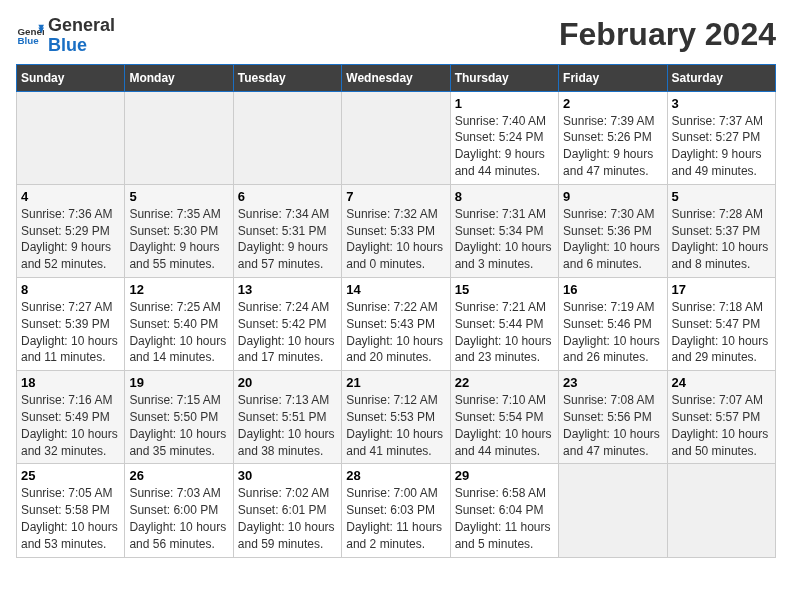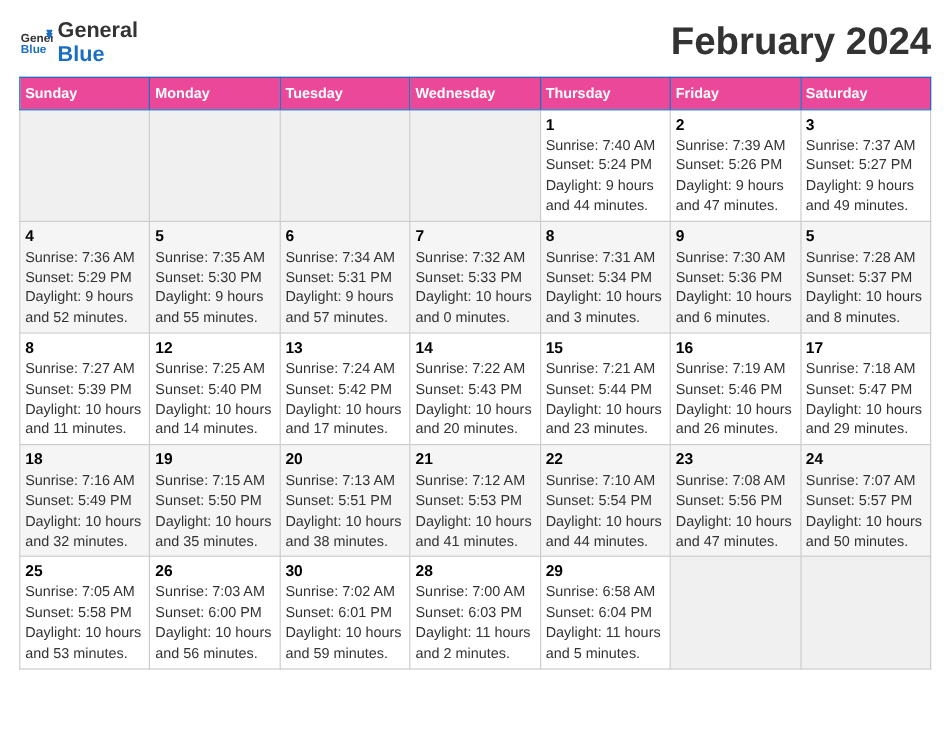--- a/index.html
+++ b/index.html
@@ -37,21 +37,21 @@
       font-size: 16px;
       color: #555;
       font-weight: normal;
     }
     table {
       width: 100%;
       border-collapse: collapse;
       font-size: 11px;
     }
     thead tr th {
-      background-color: #ec4899;
+      background-color: #404040;
       color: #fff;
       padding: 6px 4px;
       text-align: left;
       font-size: 12px;
       border: 1px solid #1a6fc4;
     }
     tbody tr td {
       border: 1px solid #ccc;
       padding: 4px;
       vertical-align: top;

